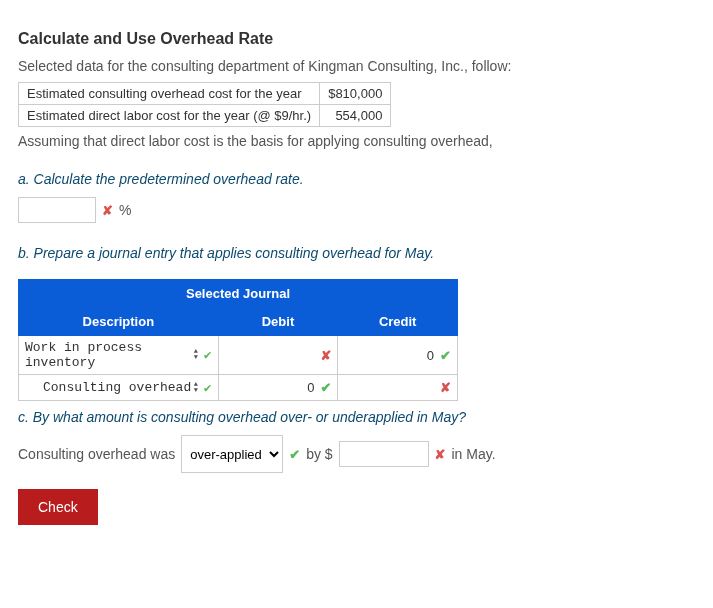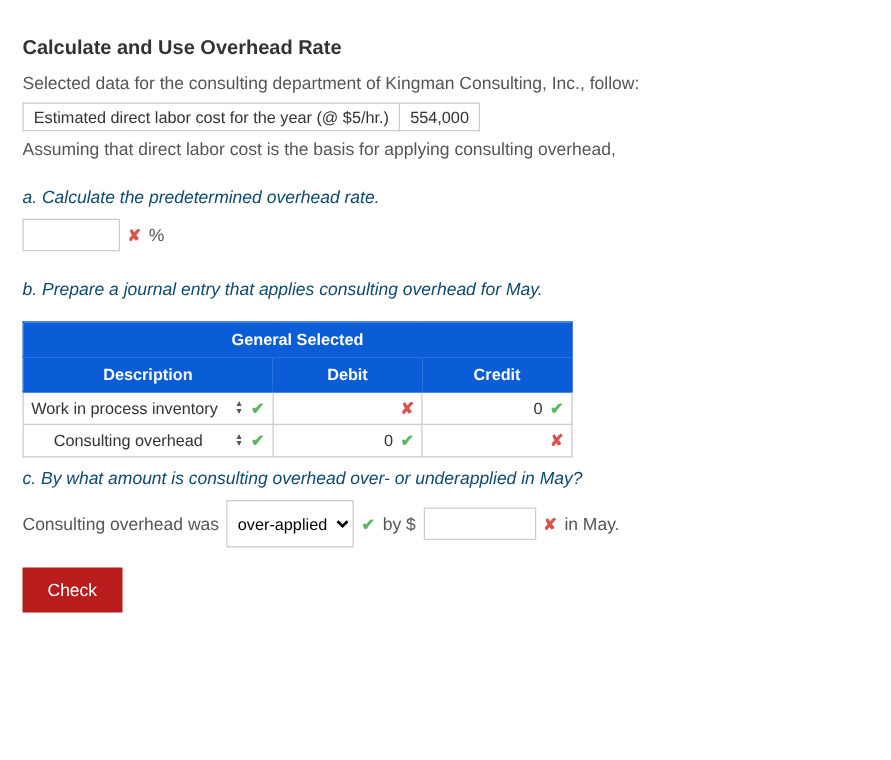--- a/index.html
+++ b/index.html
@@ -66,21 +66,21 @@
   }
   table.journal td {
     border: 1px solid #ccc;
     padding: 4px 6px;
     font-size: 13px;
     color: #333;
     vertical-align: middle;
     height: 26px;
   }
   .desc-cell { }
-  .desc-inner { display: flex; justify-content: space-between; align-items: center; }
+  .desc-inner { display: flex; justify-content: space-between; align-items: center; font-family: Liberation Mono, monospace; }
   .desc-inner.indent { padding-left: 18px; text-align: right; }
   .num-cell { text-align: right; }
   .num-inner { display: flex; justify-content: flex-end; align-items: center; gap: 6px; }
   .stepper {
     display: inline-flex;
     flex-direction: column;
     line-height: 5px;
     font-size: 7px;
     color: #555;
   }
@@ -105,42 +105,46 @@
 </head>
 <body>
 
 
 
 <h2>Calculate and Use Overhead Rate</h2>
 <p class="intro">Selected data for the consulting department of Kingman Consulting, Inc., follow:</p>
 
 <table class="data">
   <tbody>
-  <tr>
-    <td>Estimated direct labor cost for the year (@ $5/hr.)</td>
+      <tr>
+    <td>Estimated consulting overhead cost for the year</td>
+    <td class="val">$810,000</td>
+  </tr>
+  <tr>
+    <td>Estimated direct labor cost for the year (@ $9/hr.)</td>
     <td class="val">554,000</td>
   </tr>
 </tbody>
   </table>
 
 <p class="intro">Assuming that direct labor cost is the basis for applying consulting overhead,</p>
 
 <p class="question">a. Calculate the predetermined overhead rate.</p>
 <div class="ansline">
   <input class="txt" value="" style="">
   <span class="mark wrong">✘</span>
   <span class="pct">%</span>
 </div>
 
 <p class="question">b. Prepare a journal entry that applies consulting overhead for May.</p>
 
 <table class="journal">
   <tbody>
       <tr>
-    <th class="main" colspan="3">General Selected</th>
+    <th class="main" colspan="3">Selected Journal</th>
   </tr>
   <tr>
     <th style="width:200px">Description</th>
     <th style="width:120px">Debit</th>
     <th style="width:120px">Credit</th>
   </tr>
   <tr>
     <td class="desc-cell">
       <div class="desc-inner">
         <span>Work in process inventory</span>

